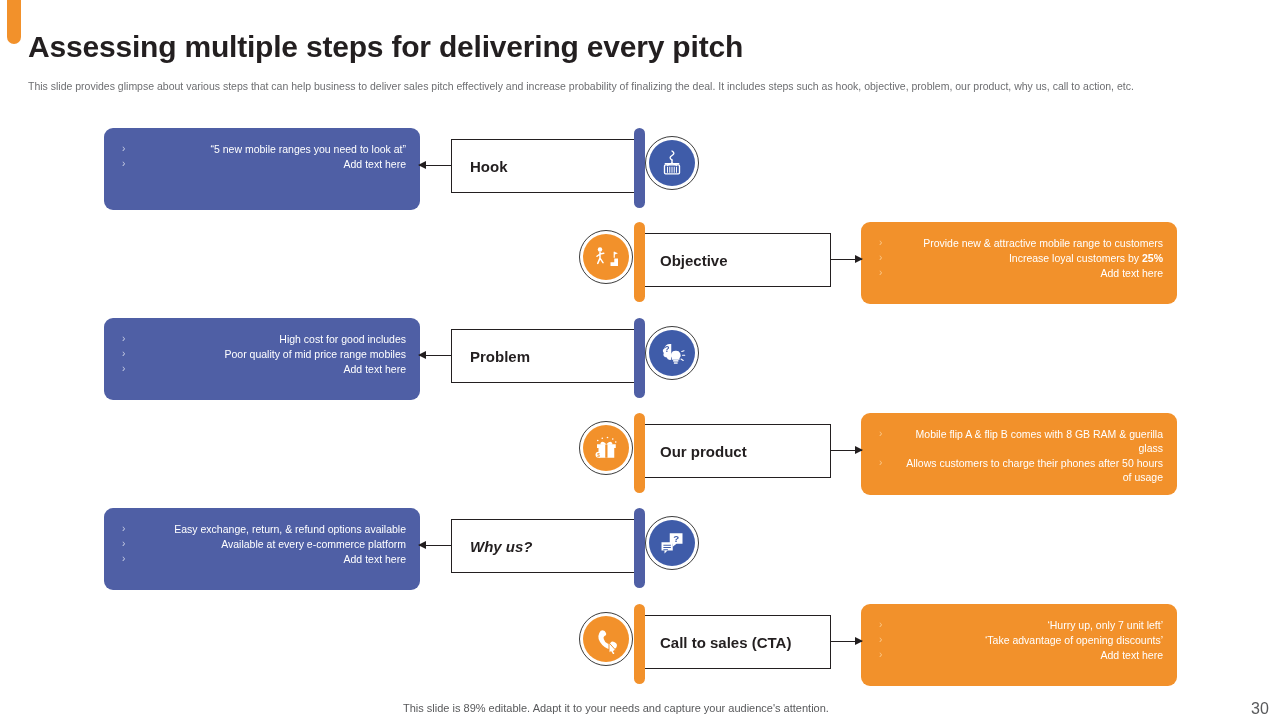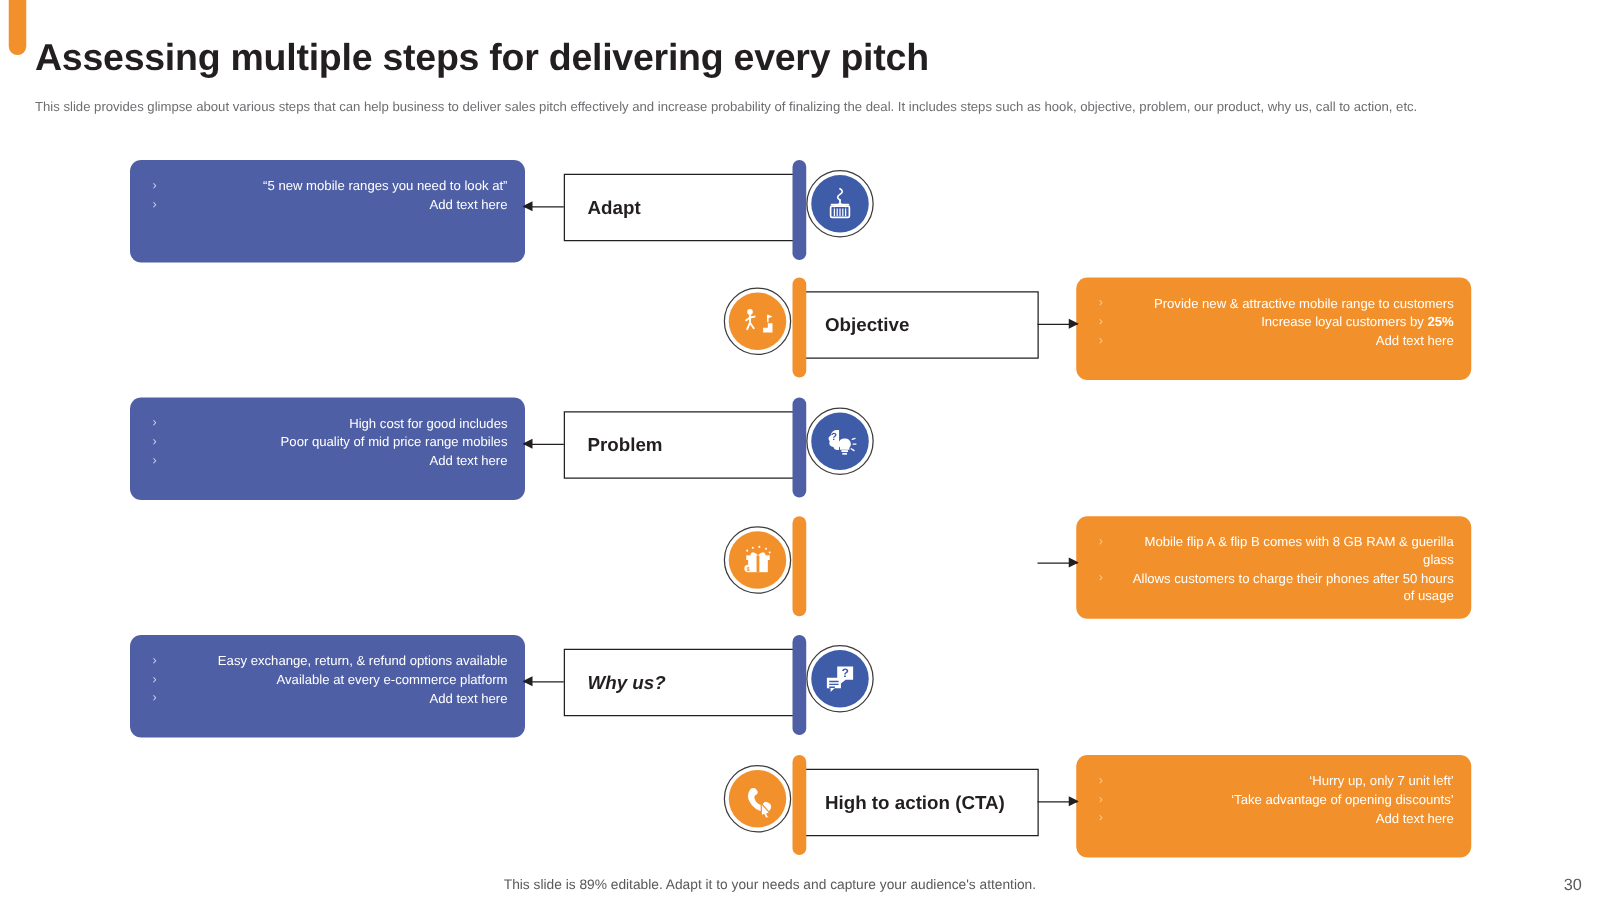--- a/index.html
+++ b/index.html
@@ -185,21 +185,21 @@
     left: 403px;
     top: 702px;
     font-size: 11px;
     color: #58595b;
     white-space: nowrap;
   }
   .page-number {
     position: absolute;
     left: 1251px;
     top: 700px;
-    font-size: 13px;
+    font-size: 16px;
     color: #58595b;
   }
 </style>
 </head>
 <body>
 
 <div class="accent-bar"></div>
 <div class="page-title">Assessing multiple steps for delivering every pitch</div>
 <div class="page-subtitle">This slide provides glimpse about various steps that can help business to deliver sales pitch effectively  and increase probability of finalizing the deal. It includes steps such as hook, objective, problem, our product, why us, call to action, etc.</div>
 
@@ -209,21 +209,21 @@
         <div class="bullet-line">
           <span class="bullet-chev">›</span>
           <span class="bullet-text">“5 new mobile ranges you need to look at”</span>
         </div>
         <div class="bullet-line">
           <span class="bullet-chev">›</span>
           <span class="bullet-text">Add text here</span>
         </div>
       </div>
       <div class="label-box" style="left: 451px; width: 190px;">
-        <span class="label-text">Adapt</span>
+        <span class="label-text">Hook</span>
       </div>
       <div class="vbar blue" style="left: 634px;"></div>
       <div class="icon-circle" style="left: 645px;">
         <div class="icon-inner blue">
           <svg viewBox="0 0 40 40" width="30" height="30" aria-hidden="true">
             <g fill="none" stroke="#ffffff" stroke-width="1.8" stroke-linecap="round">
               <path d="M20 4 q5 3 0 6 q-5 3 0 6"></path>
               <path d="M20 16 v4"></path>
               <path d="M11 21 h18"></path>
               <path d="M20 20 l-6 3 M20 20 l6 3"></path>
@@ -316,20 +316,23 @@
     <div class="row" style="left: 0px; top: 413px; width: 1280px;">
       <div class="detail-box orange" style="left: 861px;">
         <div class="bullet-line">
           <span class="bullet-chev">›</span>
           <span class="bullet-text">Mobile flip A  &amp; flip B comes with 8 GB RAM  &amp; guerilla glass</span>
         </div>
         <div class="bullet-line">
           <span class="bullet-chev">›</span>
           <span class="bullet-text">Allows customers to charge their phones after 50 hours of usage</span>
         </div>
+      </div>
+      <div class="label-box" style="left: 641px; width: 190px;">
+        <span class="label-text">Our product</span>
       </div>
       <div class="vbar orange" style="left: 634px;"></div>
       <div class="icon-circle" style="left: 579px;">
         <div class="icon-inner orange">
           <svg viewBox="0 0 40 40" width="30" height="30" aria-hidden="true">
             <rect x="10" y="19" width="21" height="14" fill="#ffffff"></rect>
             <rect x="8" y="15" width="25" height="5" fill="#ffffff"></rect>
             <rect x="19" y="15" width="3" height="18" fill="#f2912b"></rect>
             <path d="M20.5 15 q-6 -6 -8 -1 q-1 3 8 1 z" fill="#ffffff"></path>
             <path d="M20.5 15 q6 -6 8 -1 q1 3 -8 1 z" fill="#ffffff"></path>
@@ -395,21 +398,21 @@
         <div class="bullet-line">
           <span class="bullet-chev">›</span>
           <span class="bullet-text">‘Take advantage of opening discounts’</span>
         </div>
         <div class="bullet-line">
           <span class="bullet-chev">›</span>
           <span class="bullet-text">Add text here</span>
         </div>
       </div>
       <div class="label-box" style="left: 641px; width: 190px;">
-        <span class="label-text">High to action (CTA)</span>
+        <span class="label-text">Call to sales (CTA)</span>
       </div>
       <div class="vbar orange" style="left: 634px;"></div>
       <div class="icon-circle" style="left: 579px;">
         <div class="icon-inner orange">
           <svg viewBox="0 0 40 40" width="30" height="30" aria-hidden="true">
             <path d="M13 9 q5 -2 7 3 q1 3 -2 4 q-2 1 -1 4 q1 4 5 6 q3 1 4 -1 q2 -3 5 -1 q5 2 3 7 q-2 4 -8 3 q-9 -2 -14 -10 q-5 -8 1 -15 z" fill="#ffffff"></path>
             <path d="M24 25 l9 10 -3 1 2 4 -3 1 -2 -4 -3 1 z" fill="#ffffff" stroke="#f2912b" stroke-width="1.3" stroke-linejoin="round"></path>
           </svg>
         </div>
       </div>

